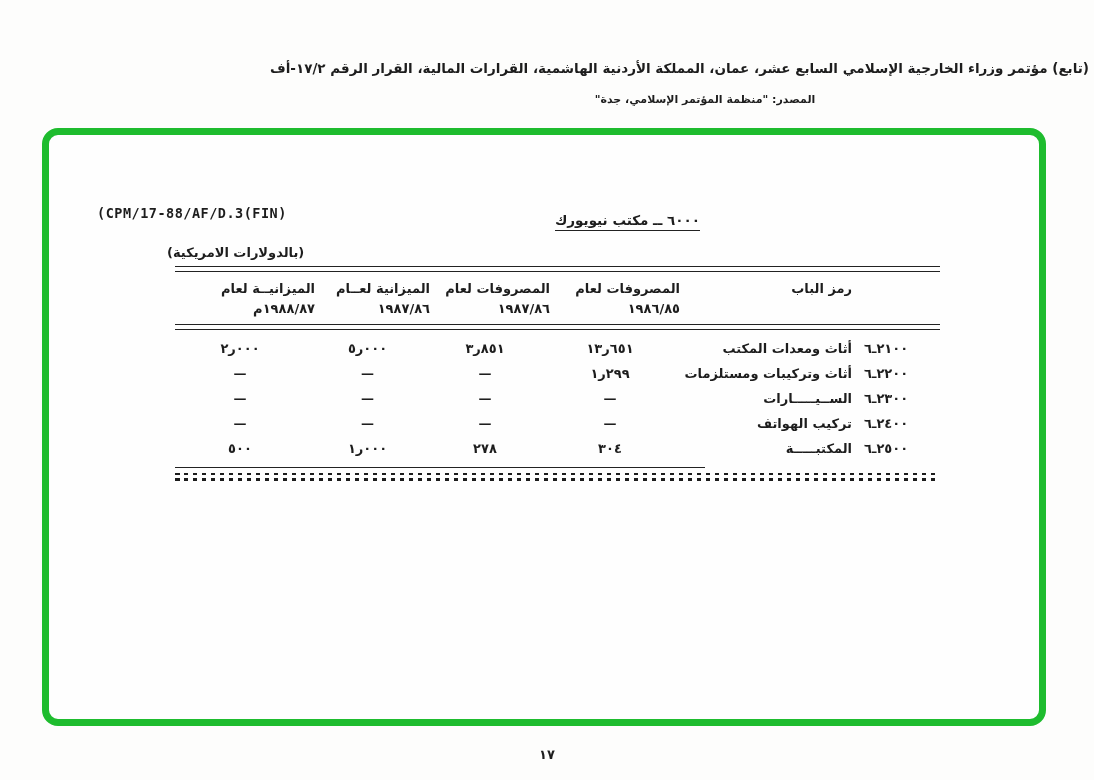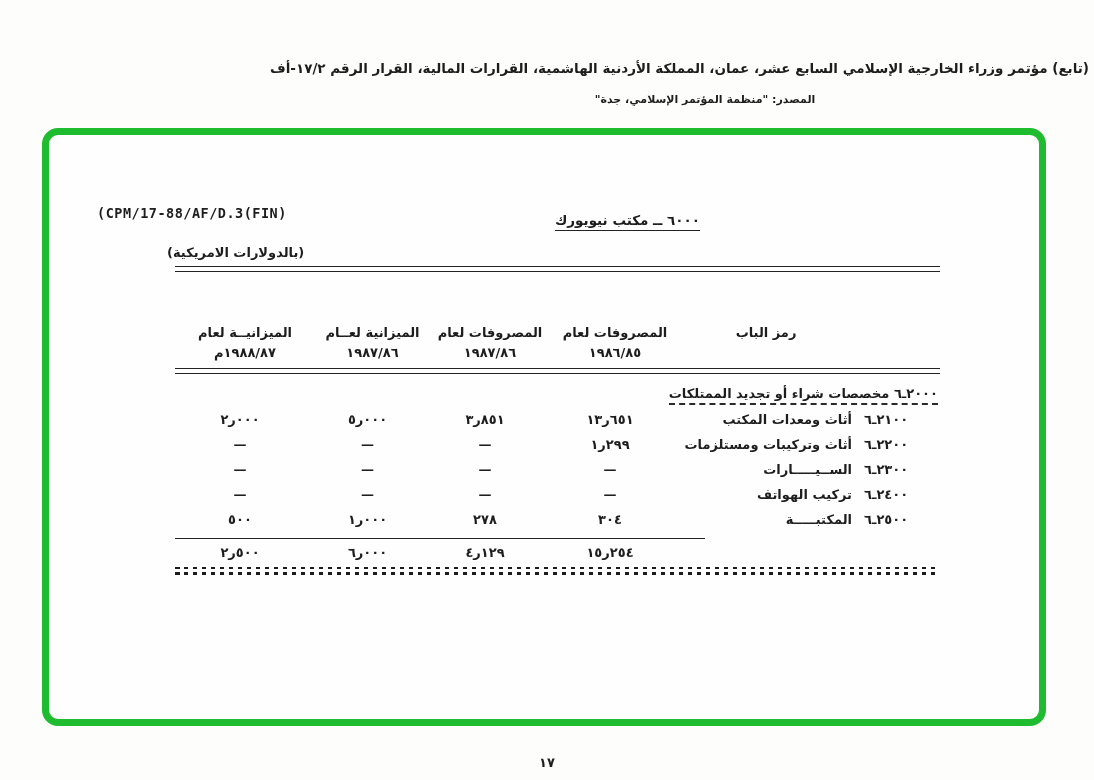--- a/index.html
+++ b/index.html
@@ -42,34 +42,34 @@
   .rule-dbl{height:4px;border-top:1.5px solid #222;border-bottom:1px solid #222;}
   .rule-thin{border-top:1.5px solid #222;width:530px;margin-top:6px;}
   .rule-eq{
     margin-top:5px;height:8px;
     background-image:
       linear-gradient(180deg, rgba(255,255,255,0) 0 2.5px, #fefefe 2.5px 5.5px, rgba(255,255,255,0) 5.5px 8px),
       repeating-linear-gradient(90deg, #1c1c1c 0 4.5px, transparent 4.5px 9px);
   }
   .grid{display:grid;grid-template-columns:140px 115px 120px 130px 172px 88px;}
   .ghead{padding:7px 0 5px 0;font-weight:700;line-height:1.55;}
-  .ghead .hc{text-align:center;margin-top:44px;}
+  .ghead .hc{}
   .sect{
     margin-top:12px;text-align:right;font-weight:700;padding-right:2px;
   }
   .sect .u-dash{border-bottom:2px dashed #2a2a2a;padding-bottom:2px;}
   .rows{margin-top:6px;}
   .row{height:25px;align-items:center;}
   .n{text-align:center;padding-right:10px;font-weight:600;}
   .lbl{text-align:right;font-weight:600;}
   .code{text-align:left;padding-left:12px;font-weight:600;}
   .totals{padding:6px 0 2px 0;font-weight:700;}
   .pagenum{
     position:absolute;top:747px;left:0;width:1094px;text-align:center;
-    font-size:13px;font-weight:700;margin-top:8px;
+    font-size:13px;font-weight:700;
   }
 </style>
 </head>
 <body>
 
 <div class="hdr1 rtl">(تابع) مؤتمر وزراء الخارجية الإسلامي السابع عشر، عمان، المملكة الأردنية الهاشمية، القرارات المالية، القرار الرقم ١٧/٢-أف</div>
 <div class="hdr2 rtl">المصدر: "منظمة المؤتمر الإسلامي، جدة"</div>
 
 <div class="frame"></div>
 
@@ -101,26 +101,20 @@
       <div>المصروفات لعام</div>
       <div>١٩٨٦/٨٥</div>
     </div>
     <div class="hc rtl">
       <div>رمز الباب</div>
     </div>
   </div>
 
   <div class="rule-dbl"></div>
 
-  <div class="sect rtl">
-    <span class="u-dash">
-      <span class="num">٦ـ٢٠٠٠</span>
-      <span>مخصصات شراء أو تجديد الممتلكات</span>
-    </span>
-  </div>
 
   <div class="rows">
     <div class="grid row">
       <div class="n num">٢ر٠٠٠</div>
       <div class="n num">٥ر٠٠٠</div>
       <div class="n num">٣ر٨٥١</div>
       <div class="n num">١٣ر٦٥١</div>
       <div class="lbl rtl">أثاث ومعدات المكتب</div>
       <div class="code num">٦ـ٢١٠٠</div>
     </div>
@@ -153,25 +147,17 @@
       <div class="n num">١ر٠٠٠</div>
       <div class="n num">٢٧٨</div>
       <div class="n num">٣٠٤</div>
       <div class="lbl rtl">المكتبـــــة</div>
       <div class="code num">٦ـ٢٥٠٠</div>
     </div>
   </div>
 
   <div class="rule-thin"></div>
 
-  <div class="grid totals">
-    <div class="n num">٢ر٥٠٠</div>
-    <div class="n num">٦ر٠٠٠</div>
-    <div class="n num">٤ر١٢٩</div>
-    <div class="n num">١٥ر٢٥٤</div>
-    <div></div>
-    <div></div>
-  </div>
 
   <div class="rule-eq"></div>
 </div>
 
 <div class="pagenum">١٧</div>
 
 </body></html>

